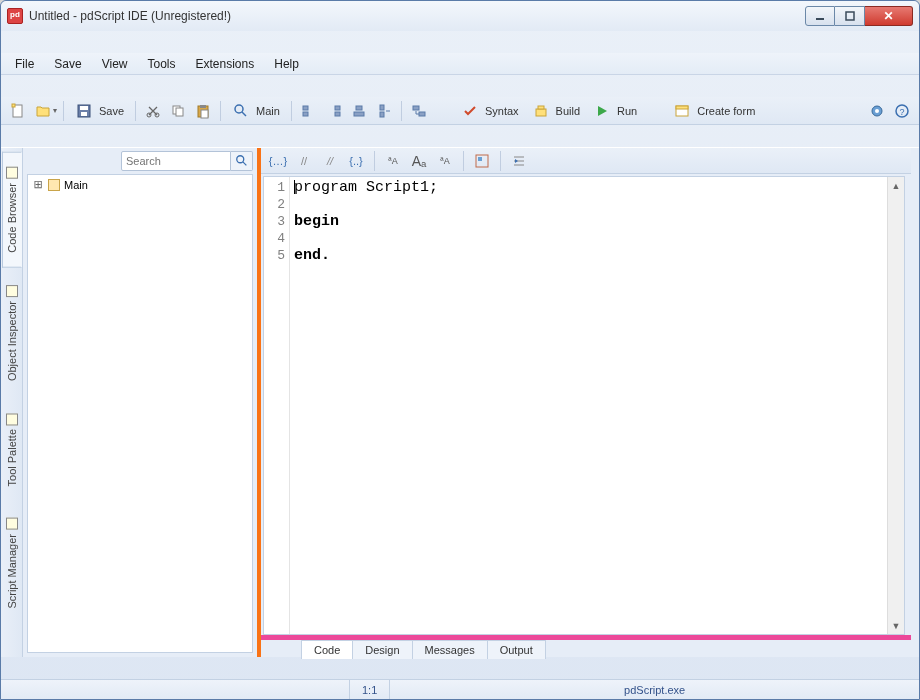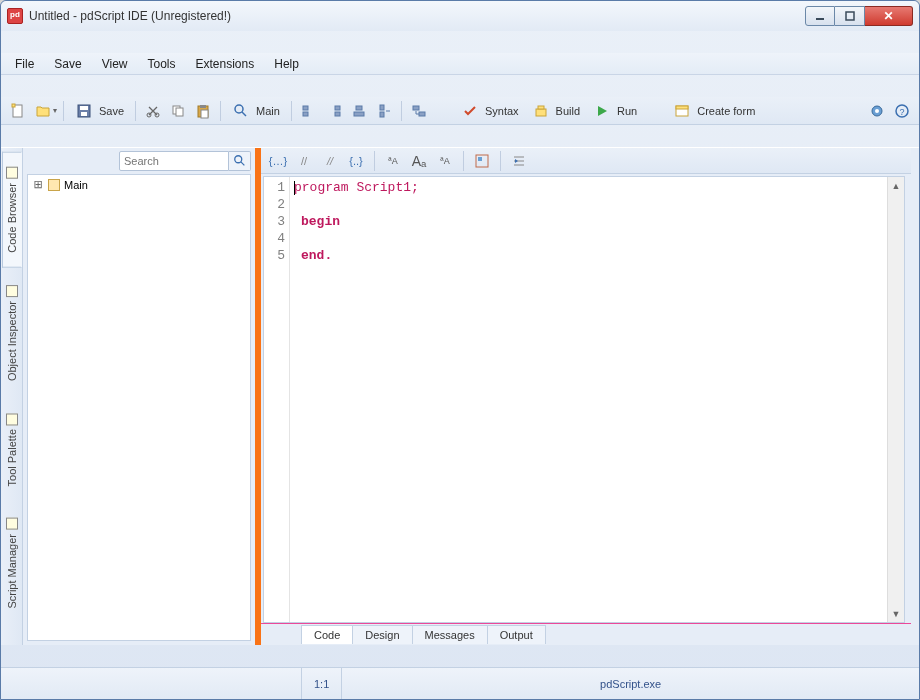--- a/index.html
+++ b/index.html
@@ -100,21 +100,21 @@
   display:flex; align-items:center; gap:4px;
 }
 .vtab.active {
   background: #f3f7fc; border: 1px solid #b9cade; border-left-color: #f3f7fc;
 }
 .vicon { width:12px; height:12px; border:1px solid #888; background:#fffde0; display:inline-block;}
 
 .sidepanel {
   width: 238px;
   background: #e6edf7;
-  border-right: 6px solid #f97316;
+  border-right: 4px solid #f97316;
   display: flex; flex-direction: column;
 }
 .searchrow {
   height: 26px; display:flex; align-items:center; justify-content:flex-end;
   padding: 3px 4px;
 }
 .searchrow input {
   width: 110px; height: 20px; border: 1px solid #b3c3d8;
   border-radius:2px 0 0 2px; padding: 0 4px; font-size: 11px; color:#888;
 }
@@ -143,46 +143,46 @@
   flex:1; display:flex; background:#fff; border:1px solid #c3d1e3; margin: 2px 6px 0 2px;
 }
 .gutter {
   width:26px; background:#fff; border-right:1px solid #e4e4e4;
   padding-top:2px; text-align:right; color:#808080;
   font-family: "Courier New", monospace; font-size:13px; line-height:17px;
 }
 .gutter div { padding-right:4px; }
 .code {
   flex:1; padding:2px 4px; font-family: "Courier New", monospace;
-  font-size:13px; line-height:17px; color:#be185d; white-space:pre;
-}
-.code .kw { font-weight:bold;margin-left:7px; }
+  font-size:15px; line-height:17px; color:#000000; white-space:pre;
+}
+.code .kw { font-weight:bold; }
 .code .caret { display:inline-block; width:1px; height:14px; background:#000; vertical-align:middle; margin-right:-1px;}
 .vscroll {
   width:17px; background:#f0f0f0; border-left:1px solid #ddd; position:relative;
 }
 .vscroll .arr { position:absolute; left:0; right:0; height:17px; display:flex;align-items:center;justify-content:center;
   background:#f0f0f0; color:#666; font-size:9px;}
 .vscroll .arr.up{top:0;} .vscroll .arr.dn{bottom:0;}
 
 .bottomtabs {
-  height:22px; background:#e6edf7; display:flex; align-items:center;
-  padding-left: 40px; border-top:1px solid #ec4899;
+  height:22px; background:#e6edf7; display:flex; align-items:flex-start;
+  padding-left: 40px; border-top:5px solid #ec4899;
 }
 .btab {
   padding:3px 12px; font-size:11px; color:#333;
   border:1px solid #c3d1e3; border-bottom:none; background:#eef3fa;
   margin-right:-1px;
 }
 .btab.active { background:#fff; }
 
 .statusbar {
-  height:32px; background: linear-gradient(#eef3fa,#e2eaf5);
+  height:20px; background: linear-gradient(#eef3fa,#e2eaf5);
   border-top:1px solid #c3d1e3;
-  display:flex; align-items:center; font-size:11px; color:#33528a;
+  display:flex; align-items:center; font-size:11px; color:#33528a;padding-left:48px;
 }
 .statusbar .cell { padding:0 12px; border-right:1px solid #c3d1e3; height:100%; display:flex; align-items:center;}
 .statusbar .cell.pos { margin-left: 300px; border-left:1px solid #c3d1e3;}
 .statusbar .cell.flex { flex:1; justify-content:center; border-right:none;text-align:center;}
 
 .rightgap { width:8px; background:#e6edf7; }
 
 svg { display:block; }
 </style>
 </head>

